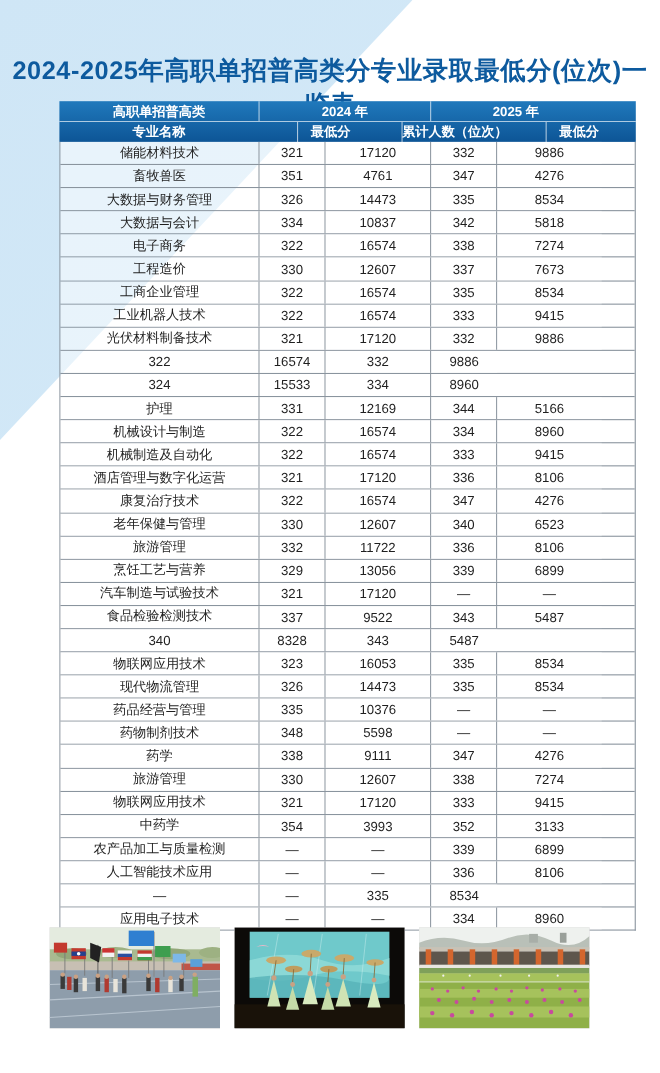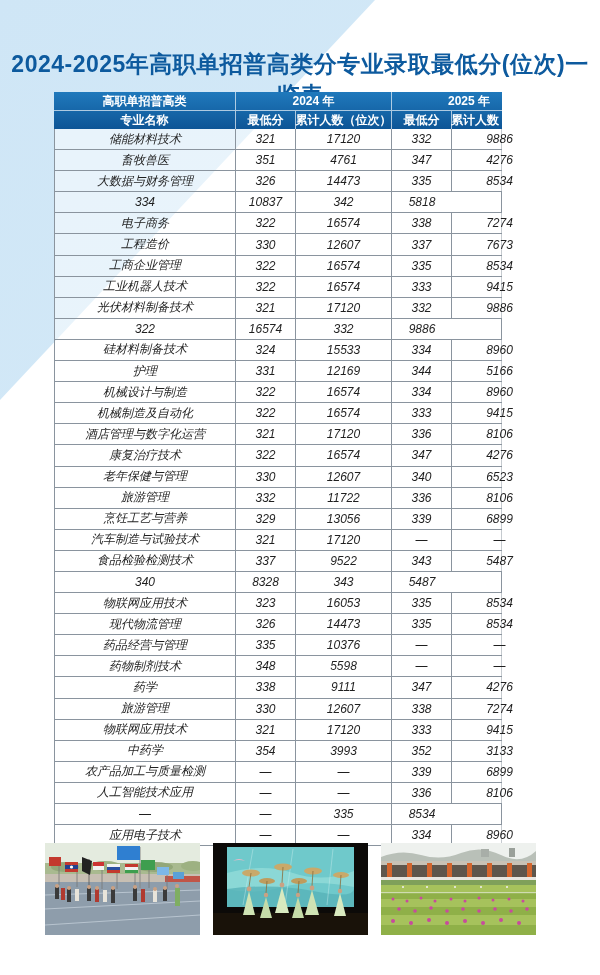--- a/index.html
+++ b/index.html
@@ -9,34 +9,34 @@
   }
   .bg-diagonal {
     position:absolute; left:0; top:0; width:600px; height:975px;
     background:linear-gradient(135deg,#cfe6f6 0%,#d8ecf9 100%);
     clip-path:polygon(0 0, 375px 0, 0 400px);
   }
   .title {
     position:absolute; top:49px; left:0; width:100%; text-align:center;
     font-size:23px; font-weight:bold; color:#0d5a9e; letter-spacing:0.5px;
   }
-  .table-wrap { position:absolute; top:92px; left:54px; width:448px; }
+  .table-wrap { position:absolute; top:92px; left:54px; width:524px; }
   .thead { background:linear-gradient(180deg,#237fbd 0%,#2079bc 0%,#0d5596 100%); }
   .thead-row1 { display:grid; grid-template-columns:181px 156px 155px; height:18px; }
   .thead-row2 { display:grid; grid-template-columns:181px 60px 96px 60px 95px; height:18px;
-                border-top:1px solid rgba(255,255,255,0.65); }
+                border-top:1px solid rgba(255,255,255,0.65);gap:35px; }
   .hcell {
     display:flex; align-items:center; justify-content:center;
     color:#ffffff; font-size:12px; font-weight:600; white-space:nowrap;
     border-left:1px solid rgba(255,255,255,0.65);
   }
   .hcell:first-child { border-left:none; }
   .tbody { border:1px solid #8a949e; border-top:none; }
   .trow { display:grid; grid-template-columns:181px 60px 96px 60px 95px; height:20.1px;
-          border-bottom:1px solid #8a949e;font-style:italic; }
+          border-bottom:1px solid #8a949e; }
   .trow:last-child { border-bottom:none;text-align:right; }
   .tcell {
     display:flex; align-items:center; justify-content:center;
     font-size:12px; color:#1f1f1f; background:rgba(255,255,255,0.5);
     border-right:1px solid #8a949e; white-space:nowrap; overflow:hidden;
   }
   .tcell:last-child { border-right:none; }
   .photos { position:absolute; top:843px; left:45px; display:flex; gap:13px; }
   .photo { width:155px; height:92px; overflow:hidden; background:#ddd; }
   .photo svg { display:block; }
@@ -80,20 +80,21 @@
           <div class="tcell">4276</div>
         </div>
         <div class="trow">
           <div class="tcell">大数据与财务管理</div>
           <div class="tcell">326</div>
           <div class="tcell">14473</div>
           <div class="tcell">335</div>
           <div class="tcell">8534</div>
         </div>
         <div class="trow">
+          <div class="tcell">大数据与会计</div>
           <div class="tcell">334</div>
           <div class="tcell">10837</div>
           <div class="tcell">342</div>
           <div class="tcell">5818</div>
         </div>
         <div class="trow">
           <div class="tcell">电子商务</div>
           <div class="tcell">322</div>
           <div class="tcell">16574</div>
           <div class="tcell">338</div>
@@ -127,21 +128,20 @@
           <div class="tcell">332</div>
           <div class="tcell">9886</div>
         </div>
         <div class="trow">
           <div class="tcell">322</div>
           <div class="tcell">16574</div>
           <div class="tcell">332</div>
           <div class="tcell">9886</div>
         </div>
         <div class="trow">
-          <div class="tcell">硅材料制备技术</div>
           <div class="tcell">324</div>
           <div class="tcell">15533</div>
           <div class="tcell">334</div>
           <div class="tcell">8960</div>
         </div>
         <div class="trow">
           <div class="tcell">护理</div>
           <div class="tcell">331</div>
           <div class="tcell">12169</div>
           <div class="tcell">344</div>

